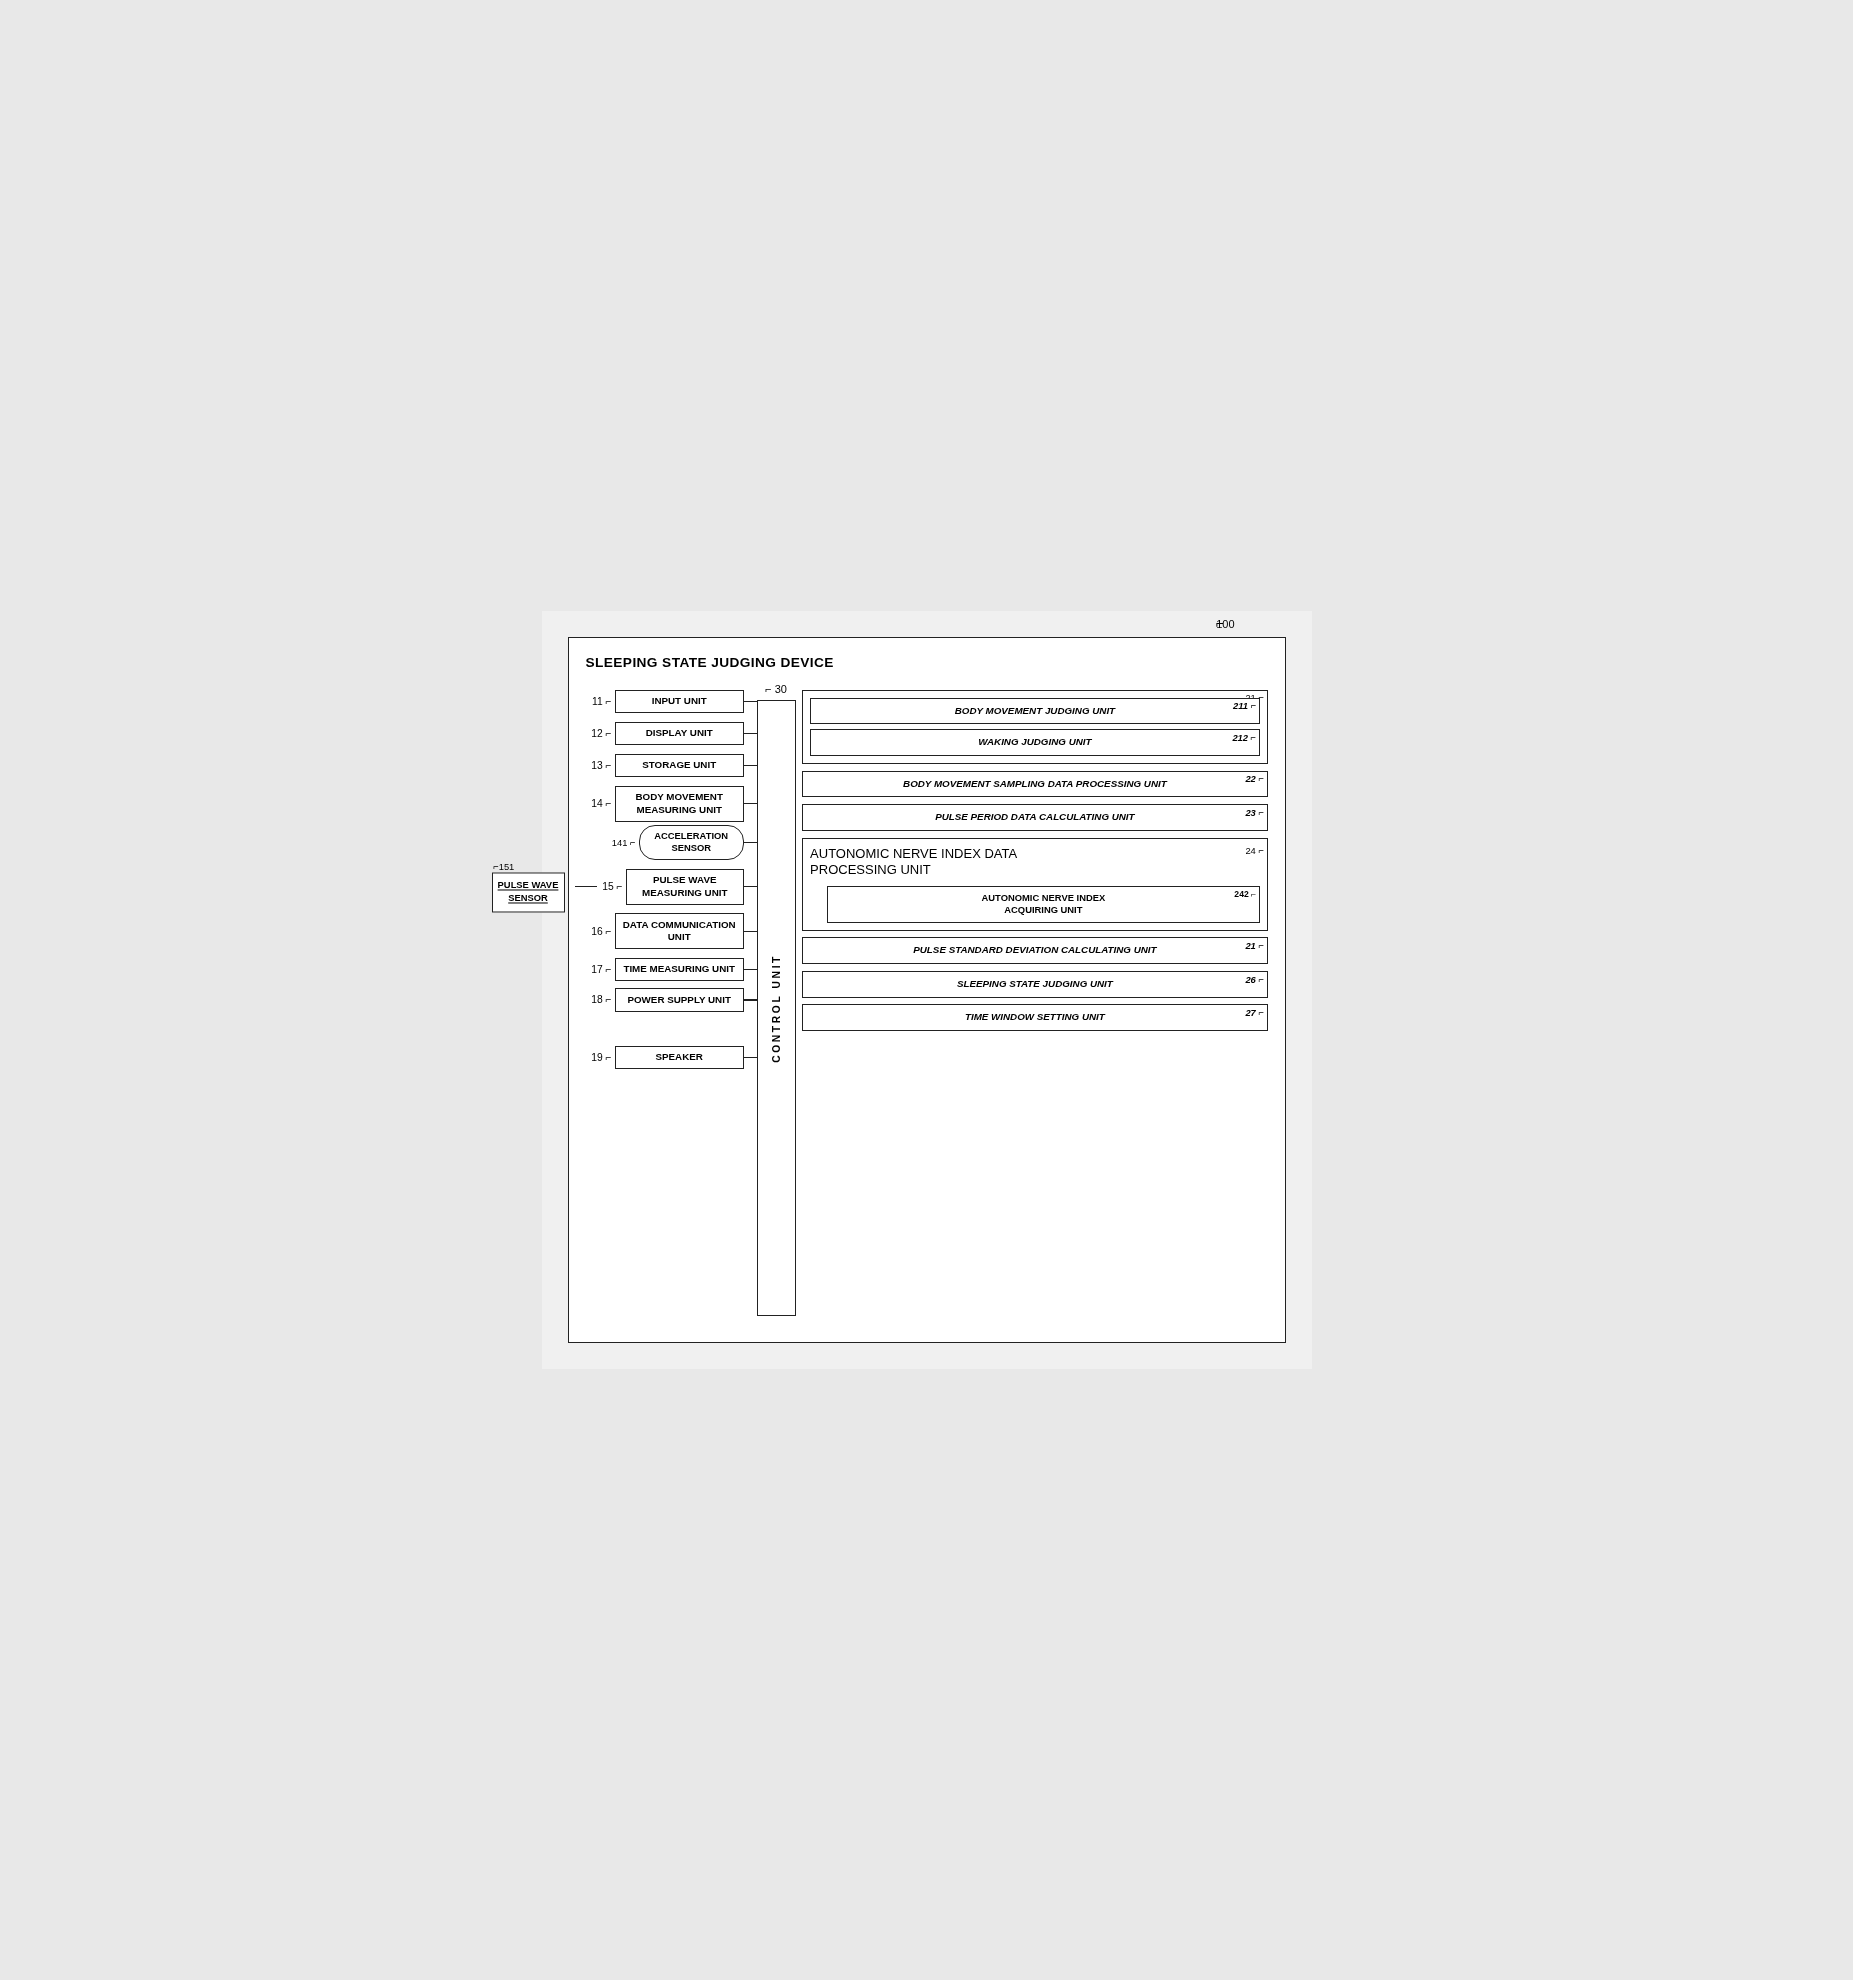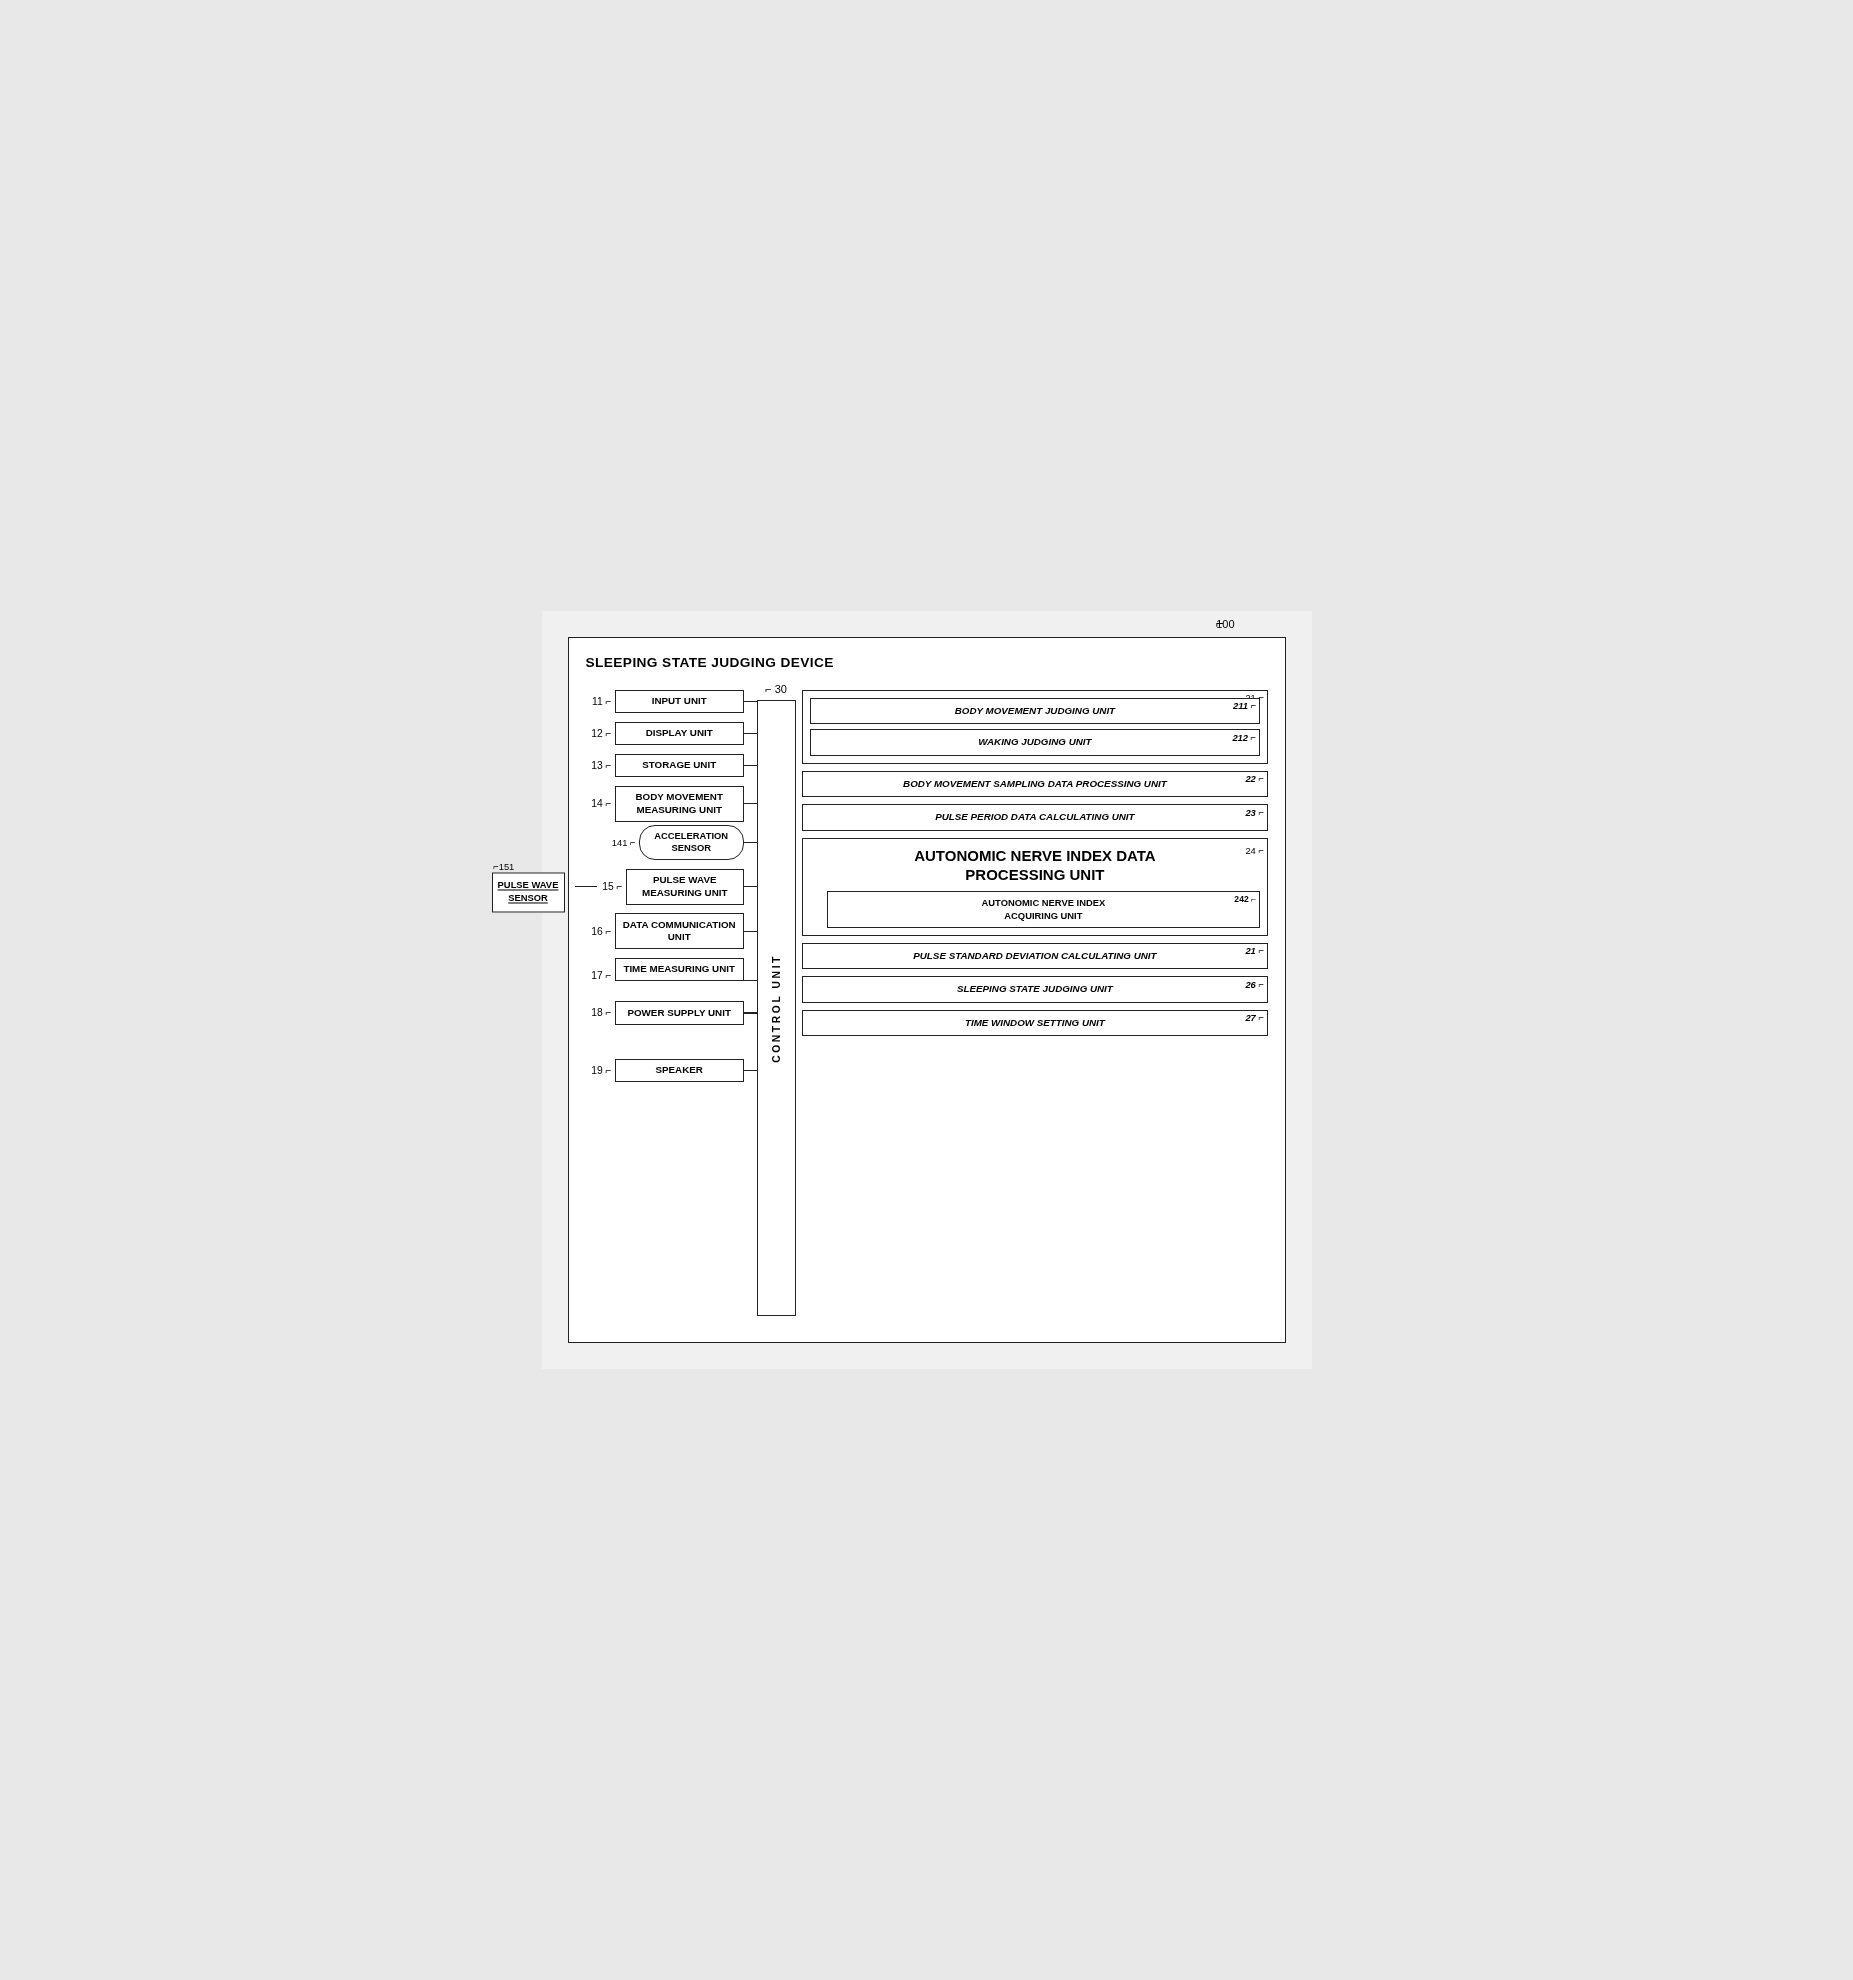--- a/index.html
+++ b/index.html
@@ -161,23 +161,22 @@
       padding: 6.8px;
       position: relative;
     }
     .ani-group-ref {
       position: absolute;
       top: 6px;
       right: 2.6px;
       font-size: 9.4px;
     }
     .ani-title-box {
-      text-align: center;
-      font-size: 15px;
-      font-weight: bold;
+      font-size: 13px;
+      font-weight: normal;
       line-height: 1.3;
       margin-bottom: 6.8px;
     }
     .ani-sub-rows {
       display: flex;
       flex-direction: column;
       gap: 5.1px;
       margin-left: 17px;
     }
     .ani-sub-box {
@@ -276,21 +275,21 @@
           <div class="li-box">PULSE WAVE MEASURING UNIT</div>
           <div class="li-line"></div>
         </div>
 
         <div class="li-row" style="margin-bottom:8.6px;">
           <span class="li-num">16 ⌐</span>
           <div class="li-box">DATA COMMUNICATION UNIT</div>
           <div class="li-line"></div>
         </div>
 
-        <div class="li-row" style="margin-bottom:20px;align-items:flex-end;">
+        <div class="li-row" style="margin-bottom:7px;">
           <span class="li-num">17 ⌐</span>
           <div class="li-box">TIME MEASURING UNIT</div>
           <div class="li-line"></div>
         </div>
 
         <div class="li-row" style="margin-bottom:8.6px;">
           <span class="li-num">18 ⌐</span>
           <div class="li-box">POWER SUPPLY UNIT</div>
           <div class="li-line"></div>
         </div>

